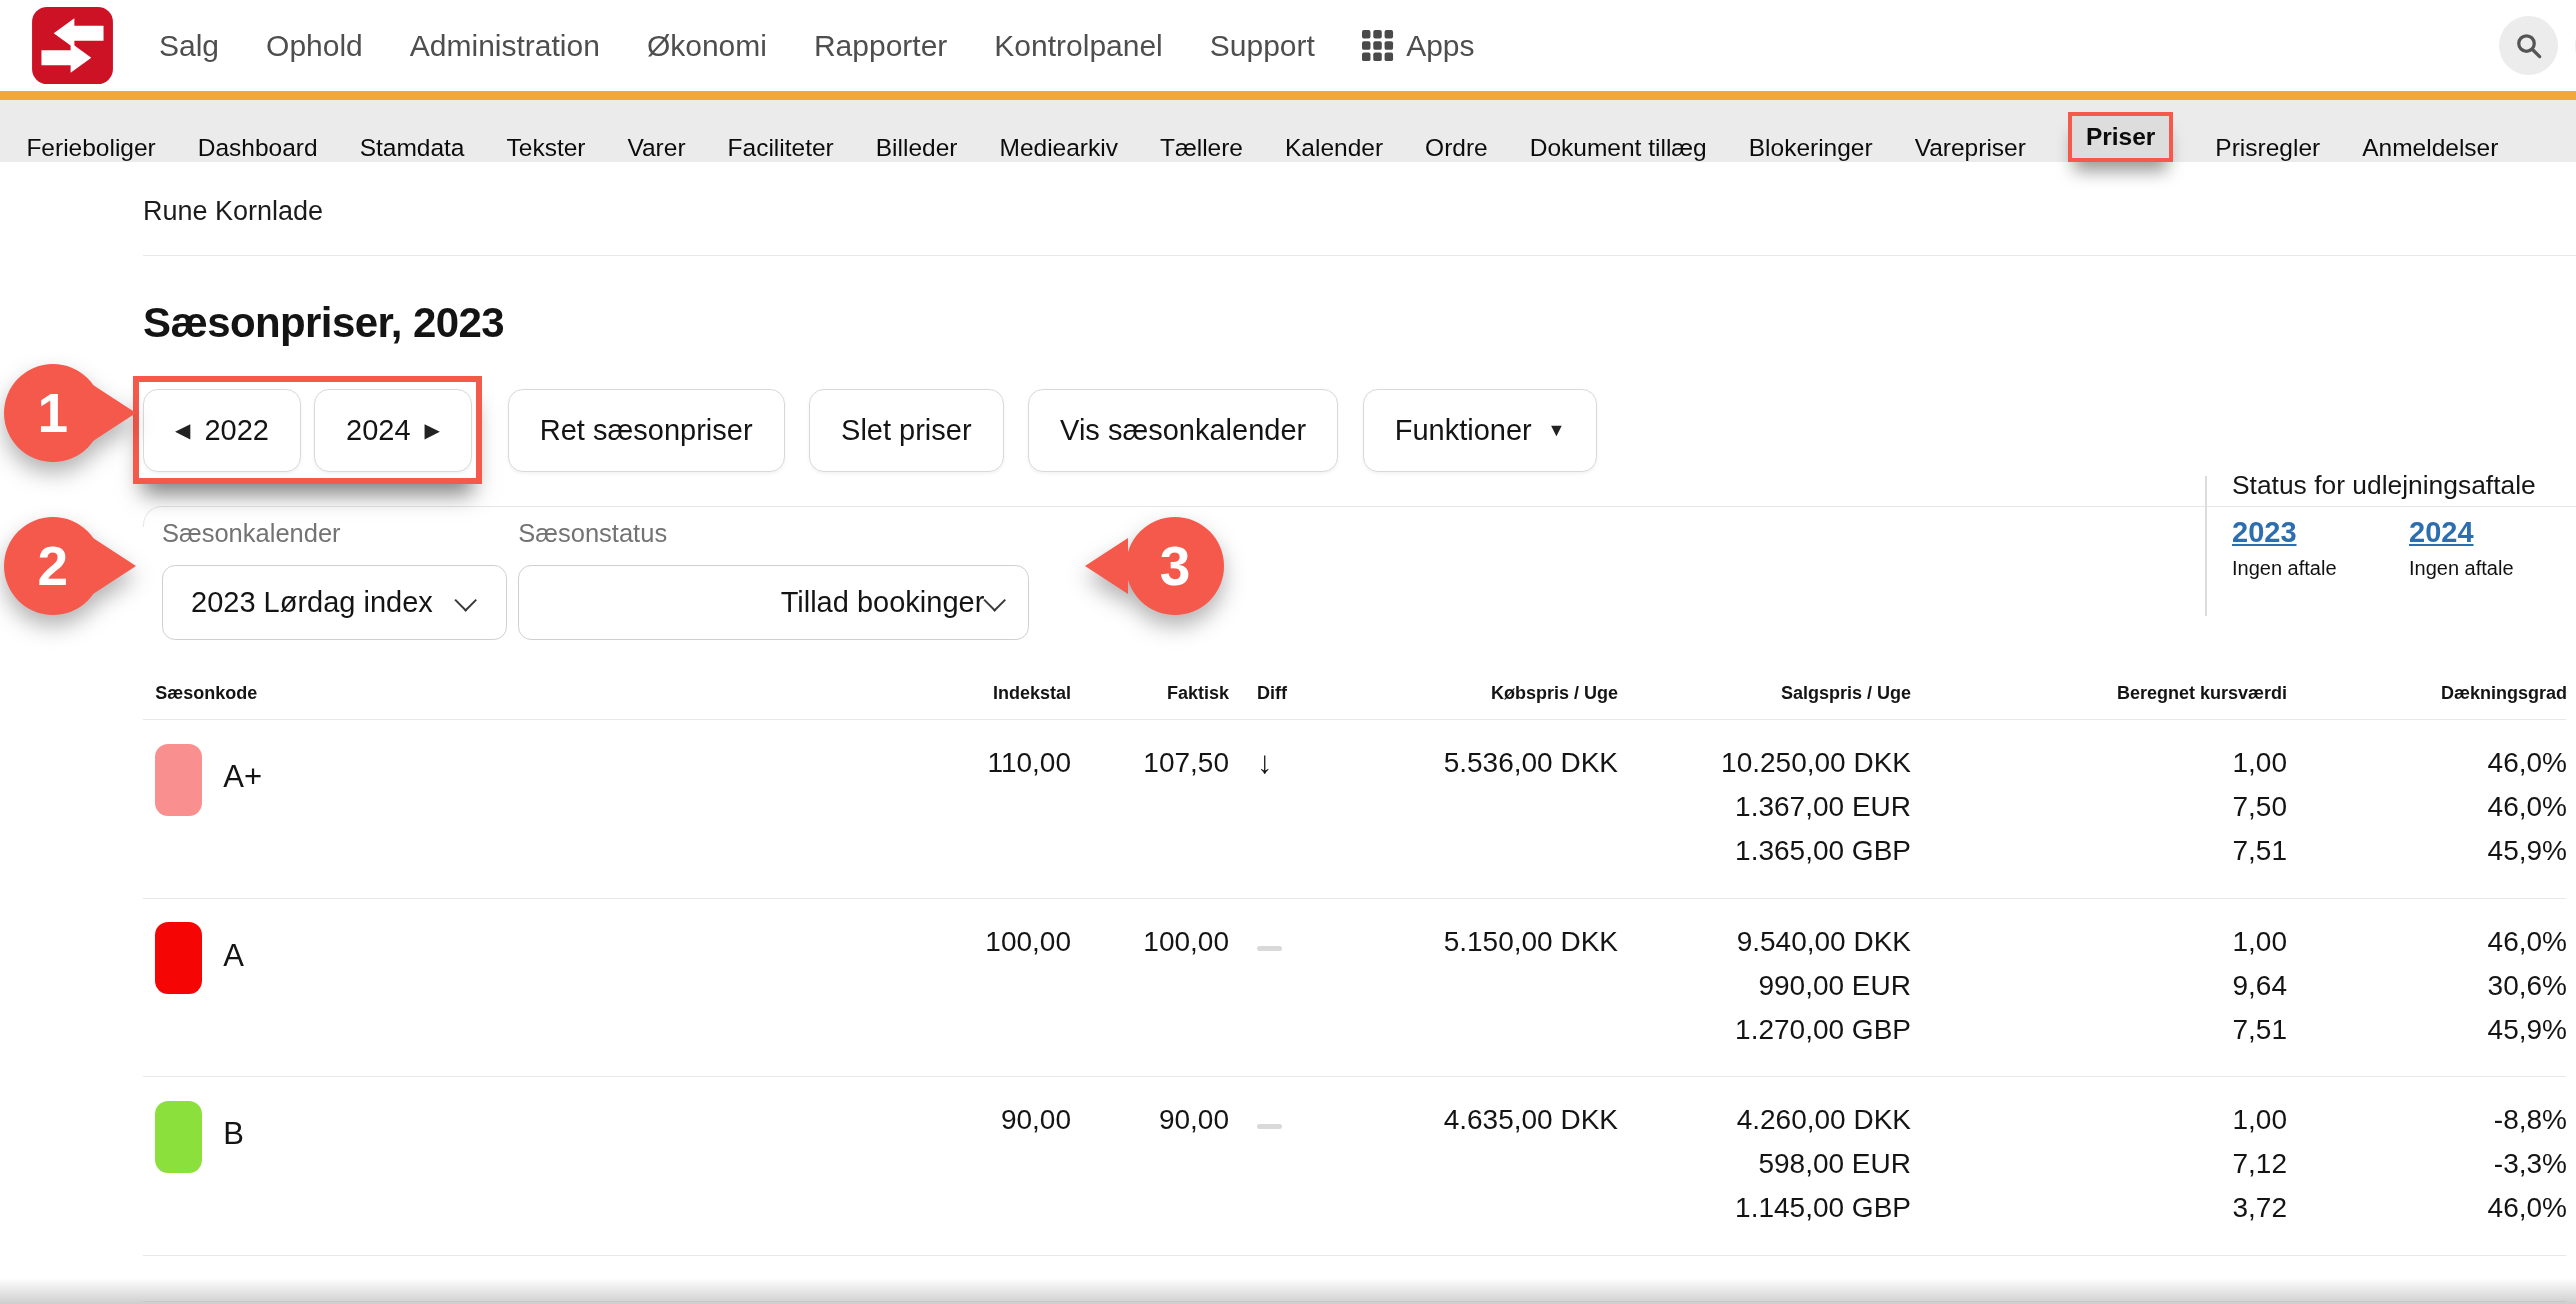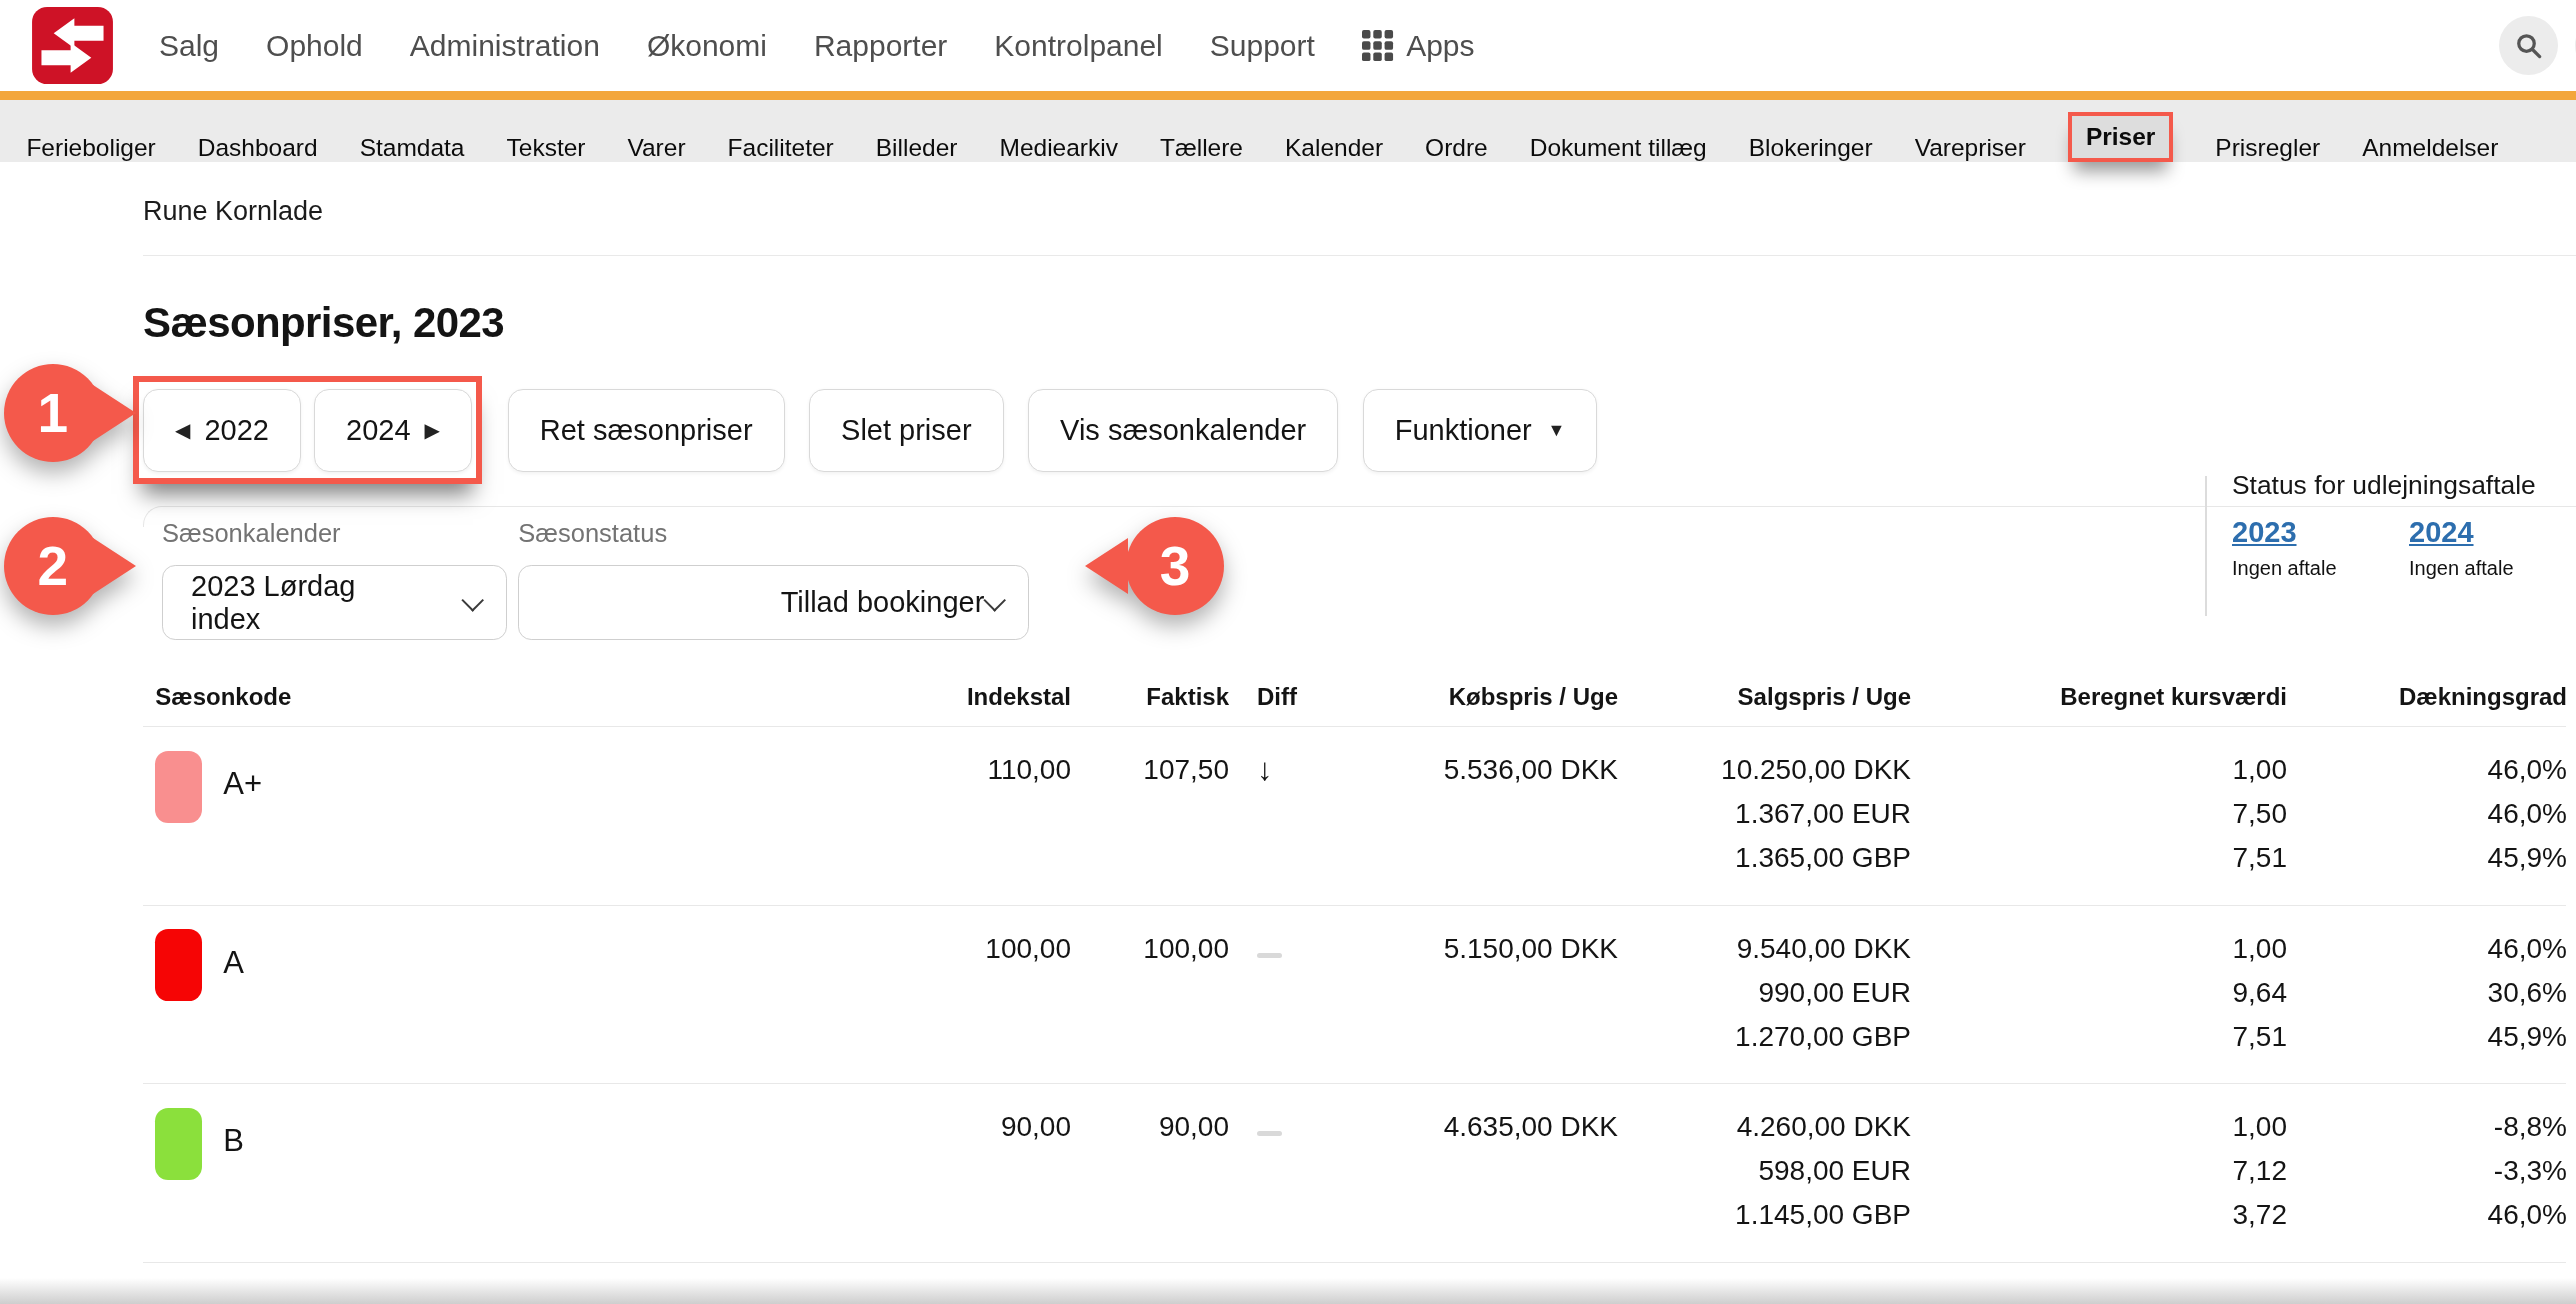--- a/index.html
+++ b/index.html
@@ -50,38 +50,38 @@
                border-top-left-radius:19px; }
 
   
   .filters { display:flex; margin-top:-7.5px; }
   .filter { display:flex; flex-direction:column; }
   .filter-1 { margin-left:19px; width:345px; }
   .filter-2 { margin-left:11.3px; width:511px; }
   .filter-label { font-size:25.5px; margin-bottom:17px; color:#737373; }
   .select { height:75px; border:1.9px solid #cfcfcf; border-radius:13.2px; display:flex; align-items:center;
             padding:0 28px; font-size:29px; background:#fff; cursor:pointer; }
-  .filter-1 .select { gap:39px; }
+  .filter-1 .select { gap:22px; }
   .filter-2 .select { justify-content:flex-end; }
   .chev { width:16px; height:16px; border-right:2.8px solid #3a3a3a; border-bottom:2.8px solid #3a3a3a;
           transform:rotate(45deg) translateY(-3.8px); flex:0 0 auto; }
 
   
   .status-divider { position:absolute; left:2205px; top:476px; width:1.9px; height:140px; background:#dcdcdc; }
   .status-block { position:absolute; left:2232px; top:470px; }
   .status-title { font-size:26.4px; color:#161616; }
   .status-cols { display:flex; margin-top:15px; }
   .status-col { width:177px; }
   .year-link { color:#2D6EAE; font-weight:700; font-size:29px; text-decoration:underline; cursor:pointer; display:inline-block; }
   .agreement { font-size:20px; margin-top:7.5px; color:#121212; }
 
   
   .price-table { margin-top:43px; width:2423px; font-size:28px; }
   .grid-row { display:grid; grid-template-columns:791px 137px 158px 113px 276px 293px 376px 280px; }
-  .thead { font-weight:700; font-size:24px; padding-bottom:15px; border-bottom:1.9px solid #e8e8e8; align-items:end; }
+  .thead { font-weight:700; font-size:18px; padding-bottom:15px; border-bottom:1.9px solid #e8e8e8; align-items:end; }
   .col-right { text-align:right; }
   .col-diff { padding-left:28px; text-align:left; }
   .col-code { padding-left:12.3px; }
   .trow { padding:21px 0 24.5px; border-bottom:1.9px solid #e8e8e8; line-height:44px; cursor:pointer; }
   .code-cell { display:flex; align-items:flex-start; gap:21px; }
   .swatch { width:47px; height:72px; border-radius:13.2px; margin-top:2.8px; flex:0 0 auto; }
   .code-label { font-size:31px; line-height:44px; margin-top:14px; }
   .arrow-down { font-size:31px; }
   .dash { display:inline-block; width:24.5px; height:4.7px; background:#d9d9d9; border-radius:2.8px; margin-top:20px; }
   .stack div { line-height:44px; }

